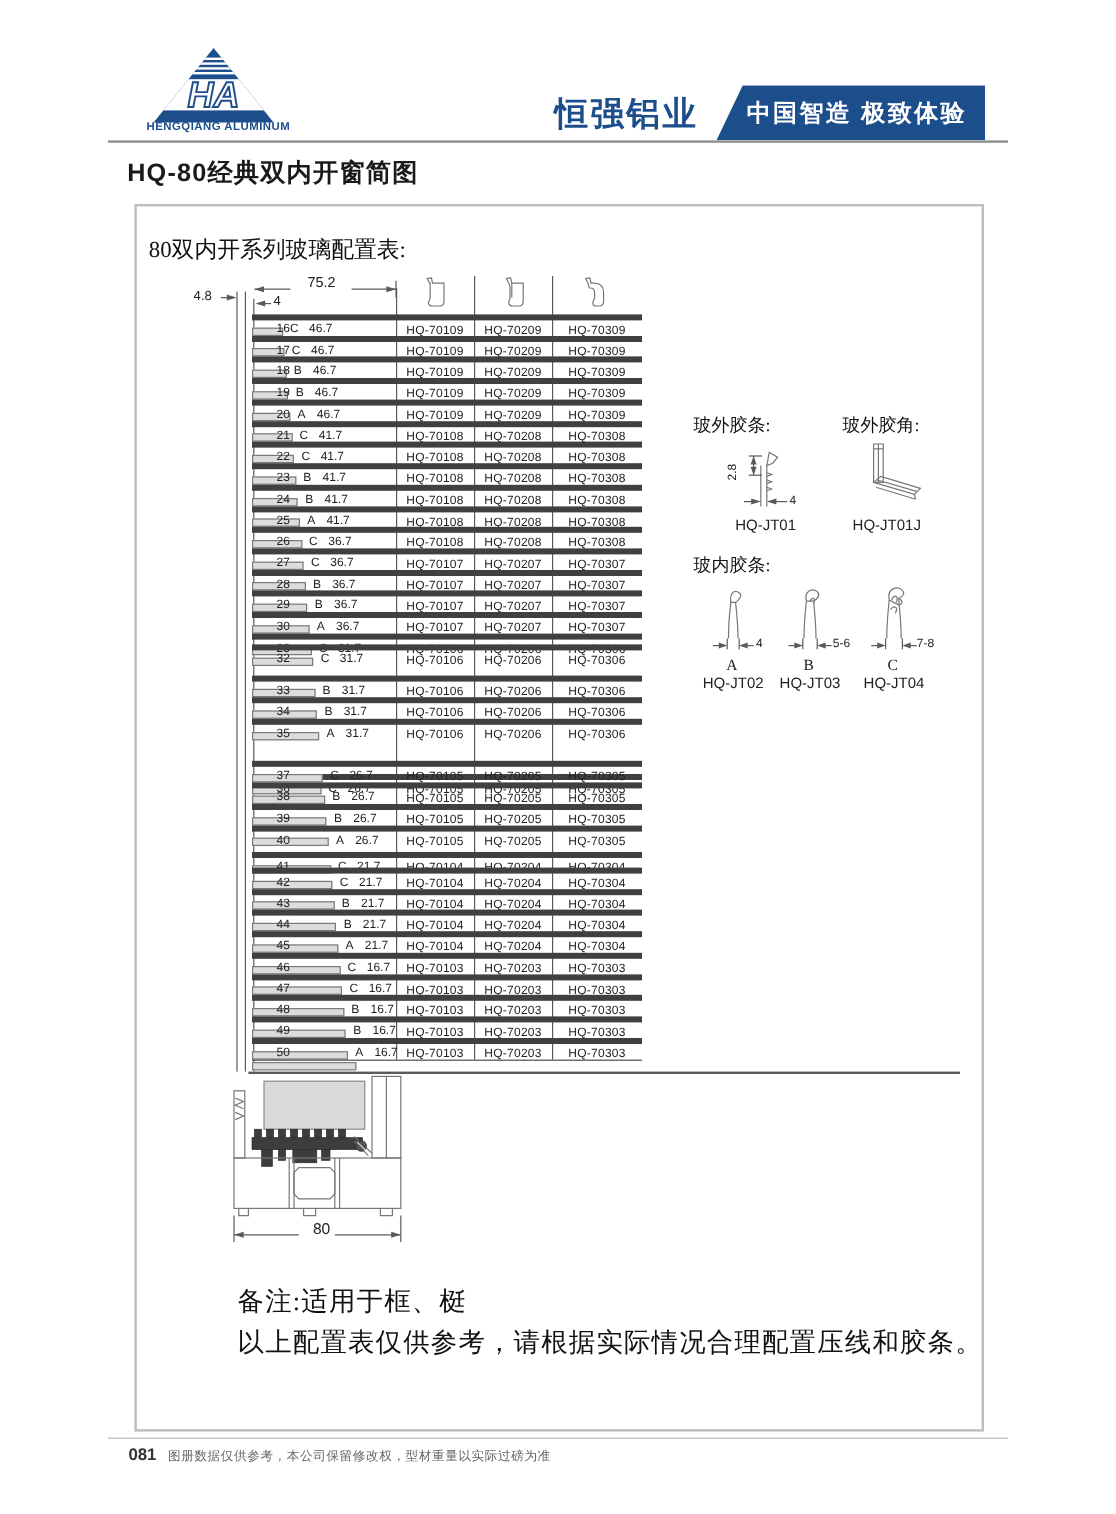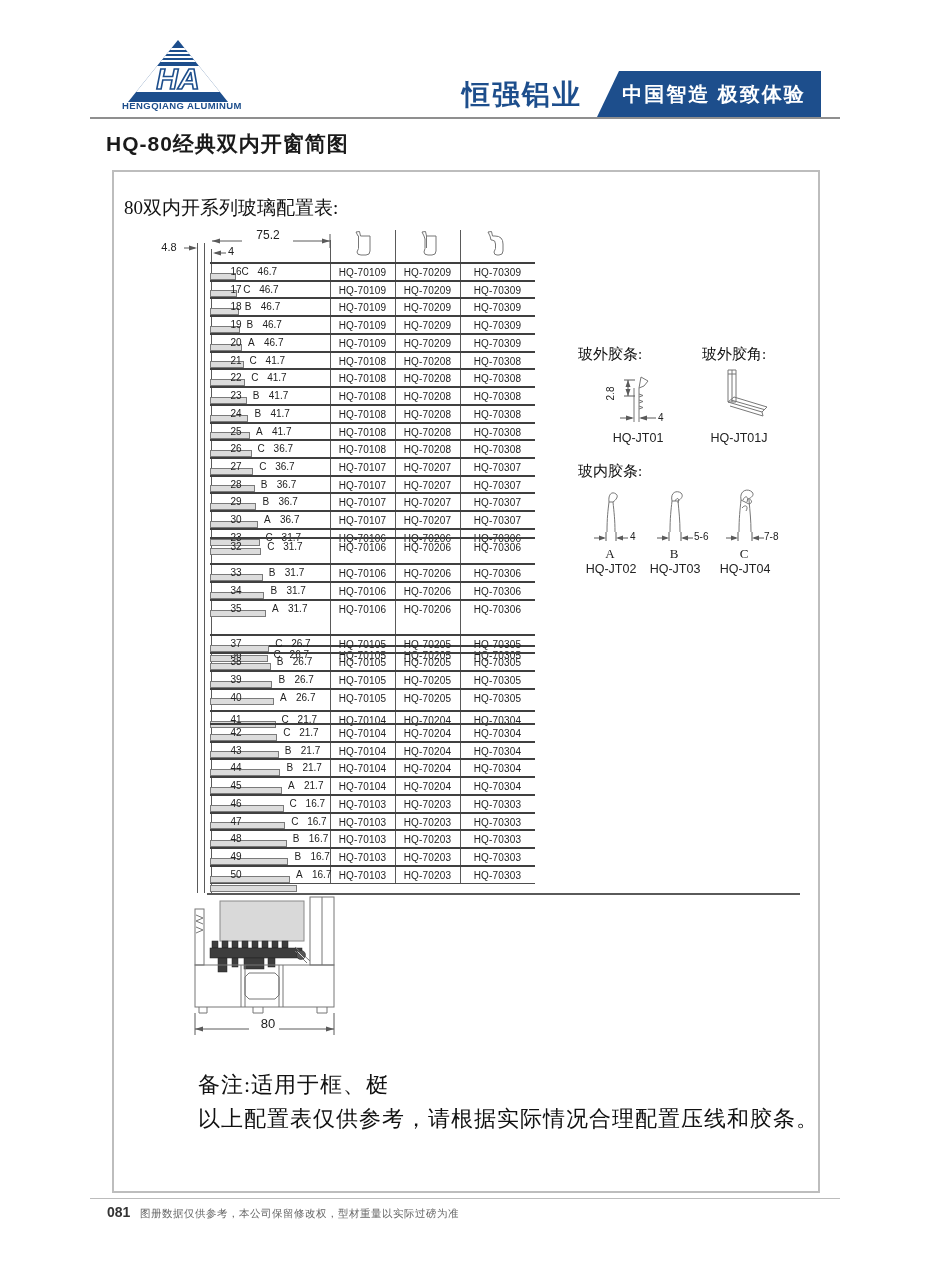--- a/index.html
+++ b/index.html
@@ -22,21 +22,21 @@
   #table-title{left:124px;top:195px;font-size:19px;color:#111}
   
   .dim-label{font-size:11px;color:#222;text-align:center}
   #dim-75{left:244px;top:228px;width:48px;font-size:12px}
   #dim-48{left:156px;top:241px;width:26px}
   #dim-4t{left:224px;top:245px;width:14px}
   
   .vline{position:absolute;width:1px;background:#5a5a5a}
   
   #glass-config-table{left:210px;top:262px;width:325px;height:622px}
-  .t-row{position:absolute;left:0;width:325px;height:17.73px;border-top:2px solid #404040;font-size:10px}
+  .t-row{position:absolute;left:0;width:325px;height:17.73px;border-top:5px solid #404040;font-size:10px}
   .g-bar{position:absolute;left:0;bottom:0;height:7px;background:#dcdcdc;border:1px solid #7a7a7a}
   .c-num{position:absolute;left:10px;top:2px;width:32px;text-align:center}
   .c-letter{position:absolute;top:2px}
   .c-val{position:absolute;top:2px}
   .c-p{position:absolute;top:3px;text-align:center;font-size:10px;letter-spacing:.2px}
   .c-p1{left:120px;width:65px}.c-p2{left:185px;width:65px}.c-p3{left:250px;width:75px}
   
   .panel-label{font-size:15px;color:#111}
   .code-label{font-size:12.5px;color:#222;text-align:center}
   .letter-label{font-size:13px;color:#222;text-align:center;font-family:"Liberation Serif",serif}

